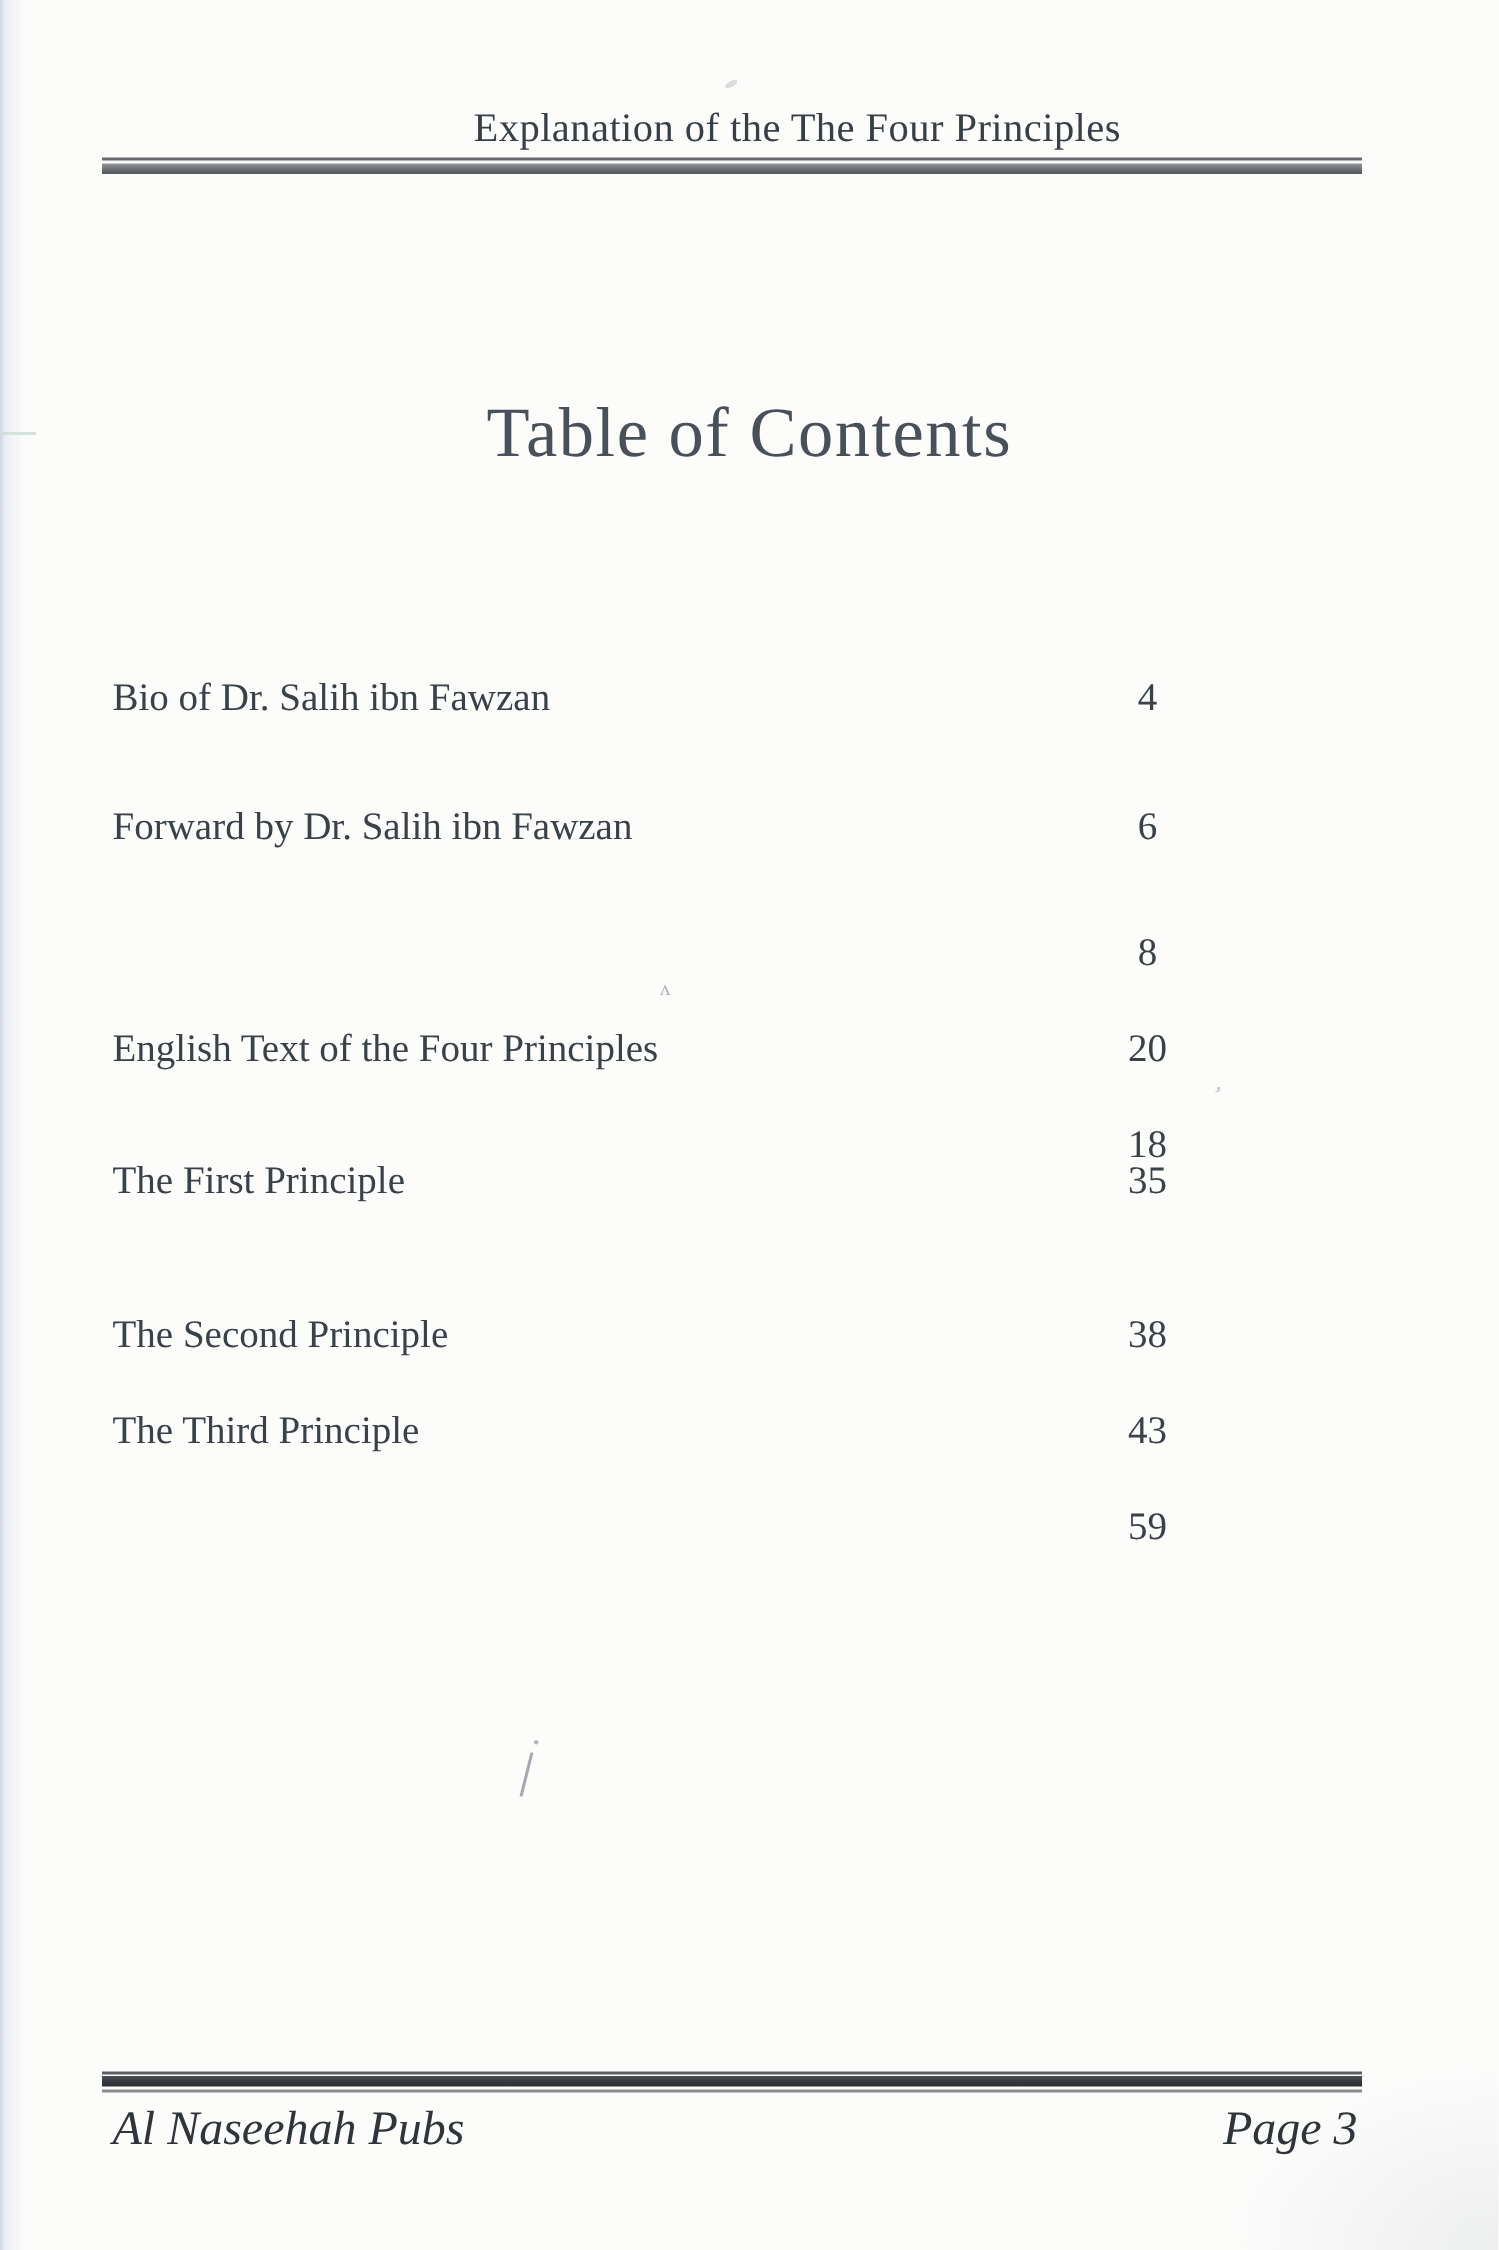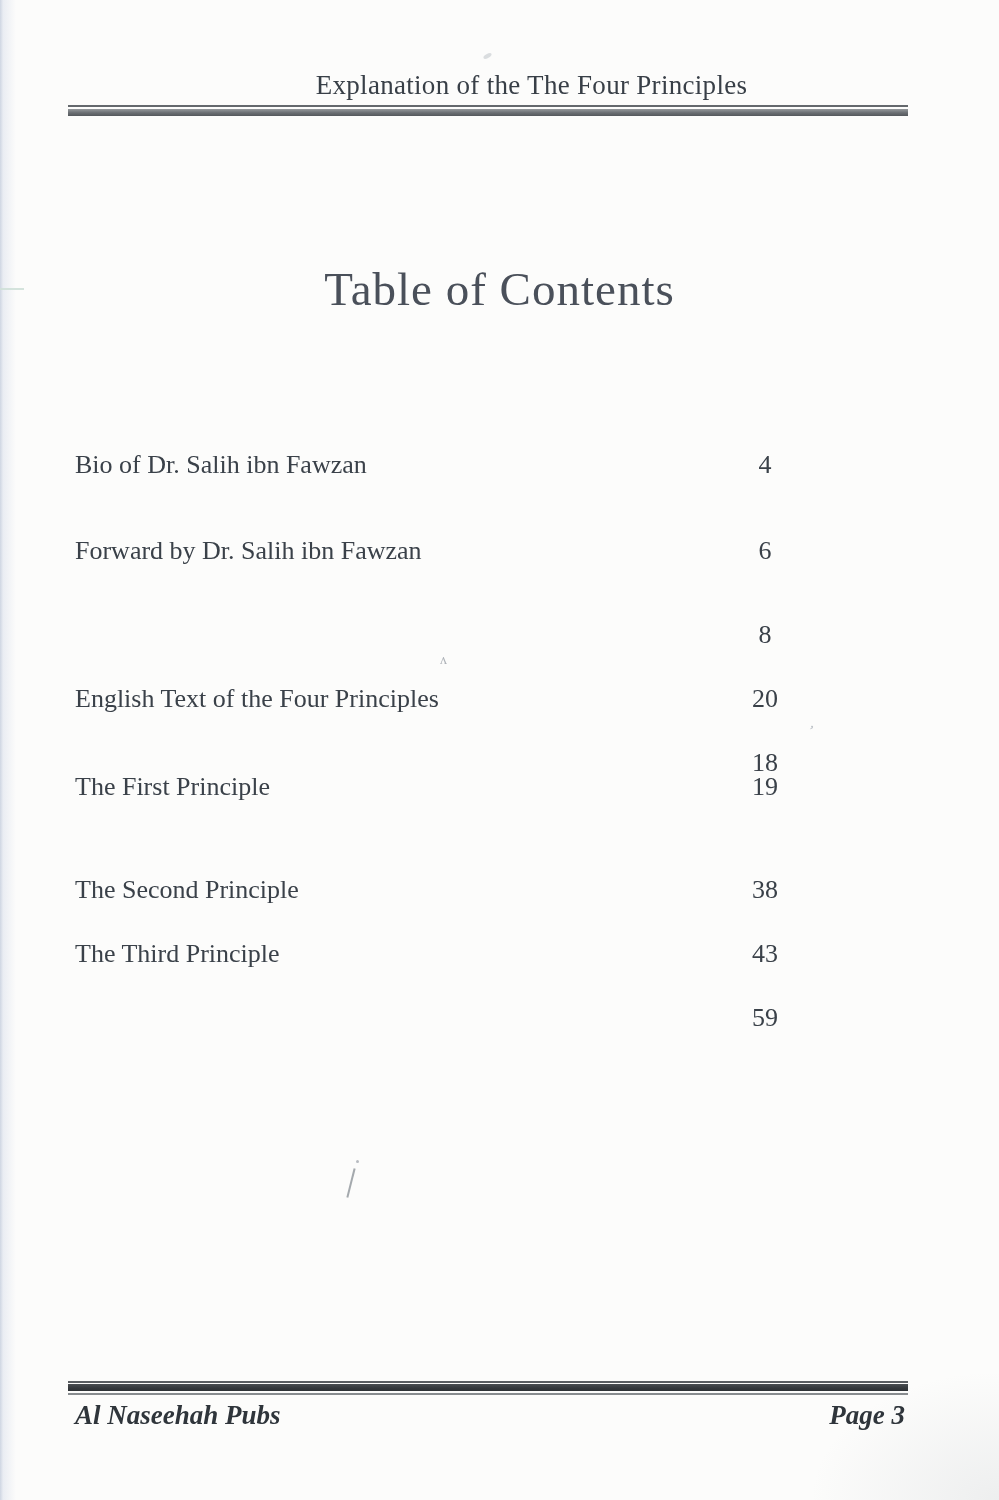--- a/index.html
+++ b/index.html
@@ -38,21 +38,21 @@
   .toc-row{position:absolute;left:0;width:939px;height:34px;font-size:26px;color:#3a4149;}
   .toc-title{position:absolute;left:75px;white-space:nowrap;}
   .toc-page{position:absolute;left:740px;width:50px;text-align:center;}
   
   .rule-footer{top:1381px;}
   .rule-footer .line-thin-top{height:2px;background:#5a5e62;margin-bottom:1px;}
   .rule-footer .line-band{height:7px;background:linear-gradient(180deg,#4a4e52 0%,#34383c 60%,#2e3236 100%);margin-bottom:2px;}
   .rule-footer .line-thin-bot{height:2px;background:#888c8f;}
   .footer-text{
     position:absolute;top:1400px;left:0;width:999px;height:36px;
-    font-size:27px;font-style:italic;font-weight:700;color:#2f353b;
+    font-size:32px;font-style:italic;font-weight:400;color:#2f353b;
   }
   .footer-left{position:absolute;left:75px;}
   .footer-right{position:absolute;right:94px;}
   
   .artifact{position:absolute;pointer-events:none;}
   .art-stroke{
     left:350px;top:1168px;width:2px;height:30px;background:#878d93;
     transform:rotate(14deg);opacity:.75;
   }
   .art-stroke-dot{left:356px;top:1160px;width:3px;height:3px;border-radius:50%;background:#9aa0a6;opacity:.7;}
@@ -89,21 +89,21 @@
 </div>
 <div class="toc-row" style="top:684px">
   <span class="toc-title">English Text of the Four Principles</span>
   <span class="toc-page">20</span>
 </div>
 <div class="toc-row" style="top:748px">
   <span class="toc-page">18</span>
 </div>
 <div class="toc-row" style="top:772px">
   <span class="toc-title">The First Principle</span>
-  <span class="toc-page">19</span>
+  <span class="toc-page">35</span>
 </div>
 <div class="toc-row" style="top:875px">
   <span class="toc-title">The Second Principle</span>
   <span class="toc-page">38</span>
 </div>
 <div class="toc-row" style="top:939px">
   <span class="toc-title">The Third Principle</span>
   <span class="toc-page">43</span>
 </div>
 <div class="toc-row" style="top:1003px">

